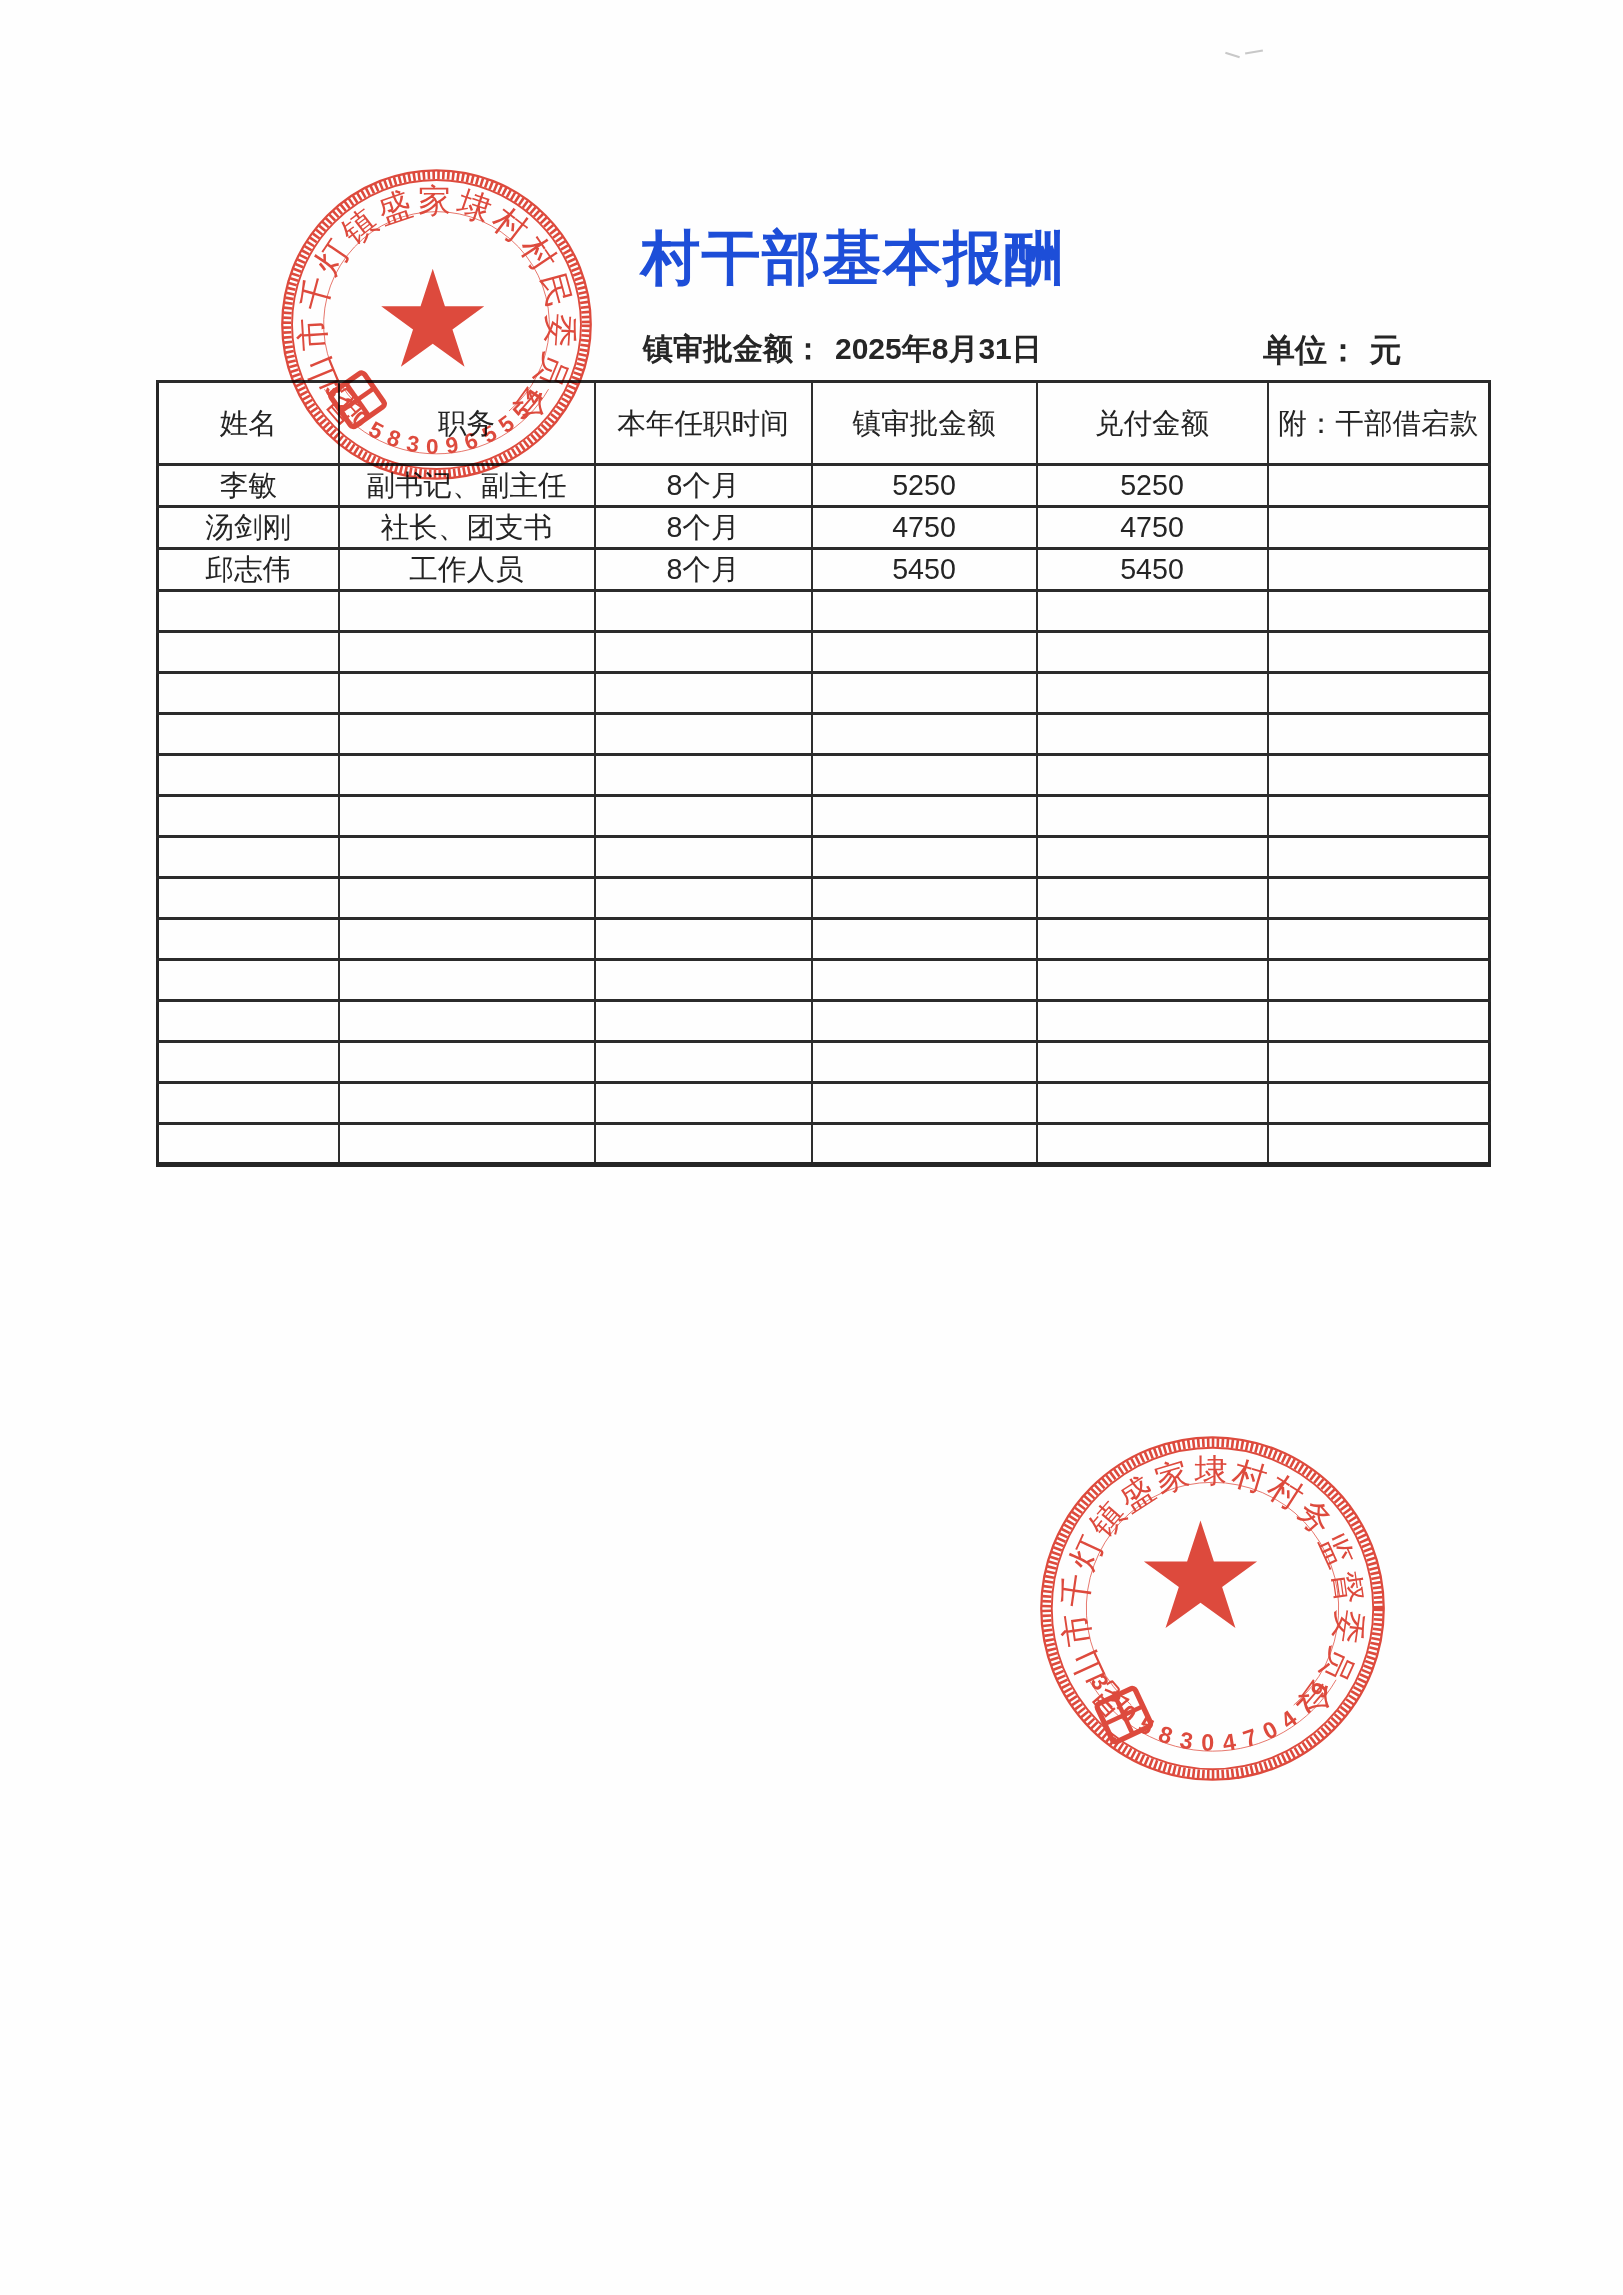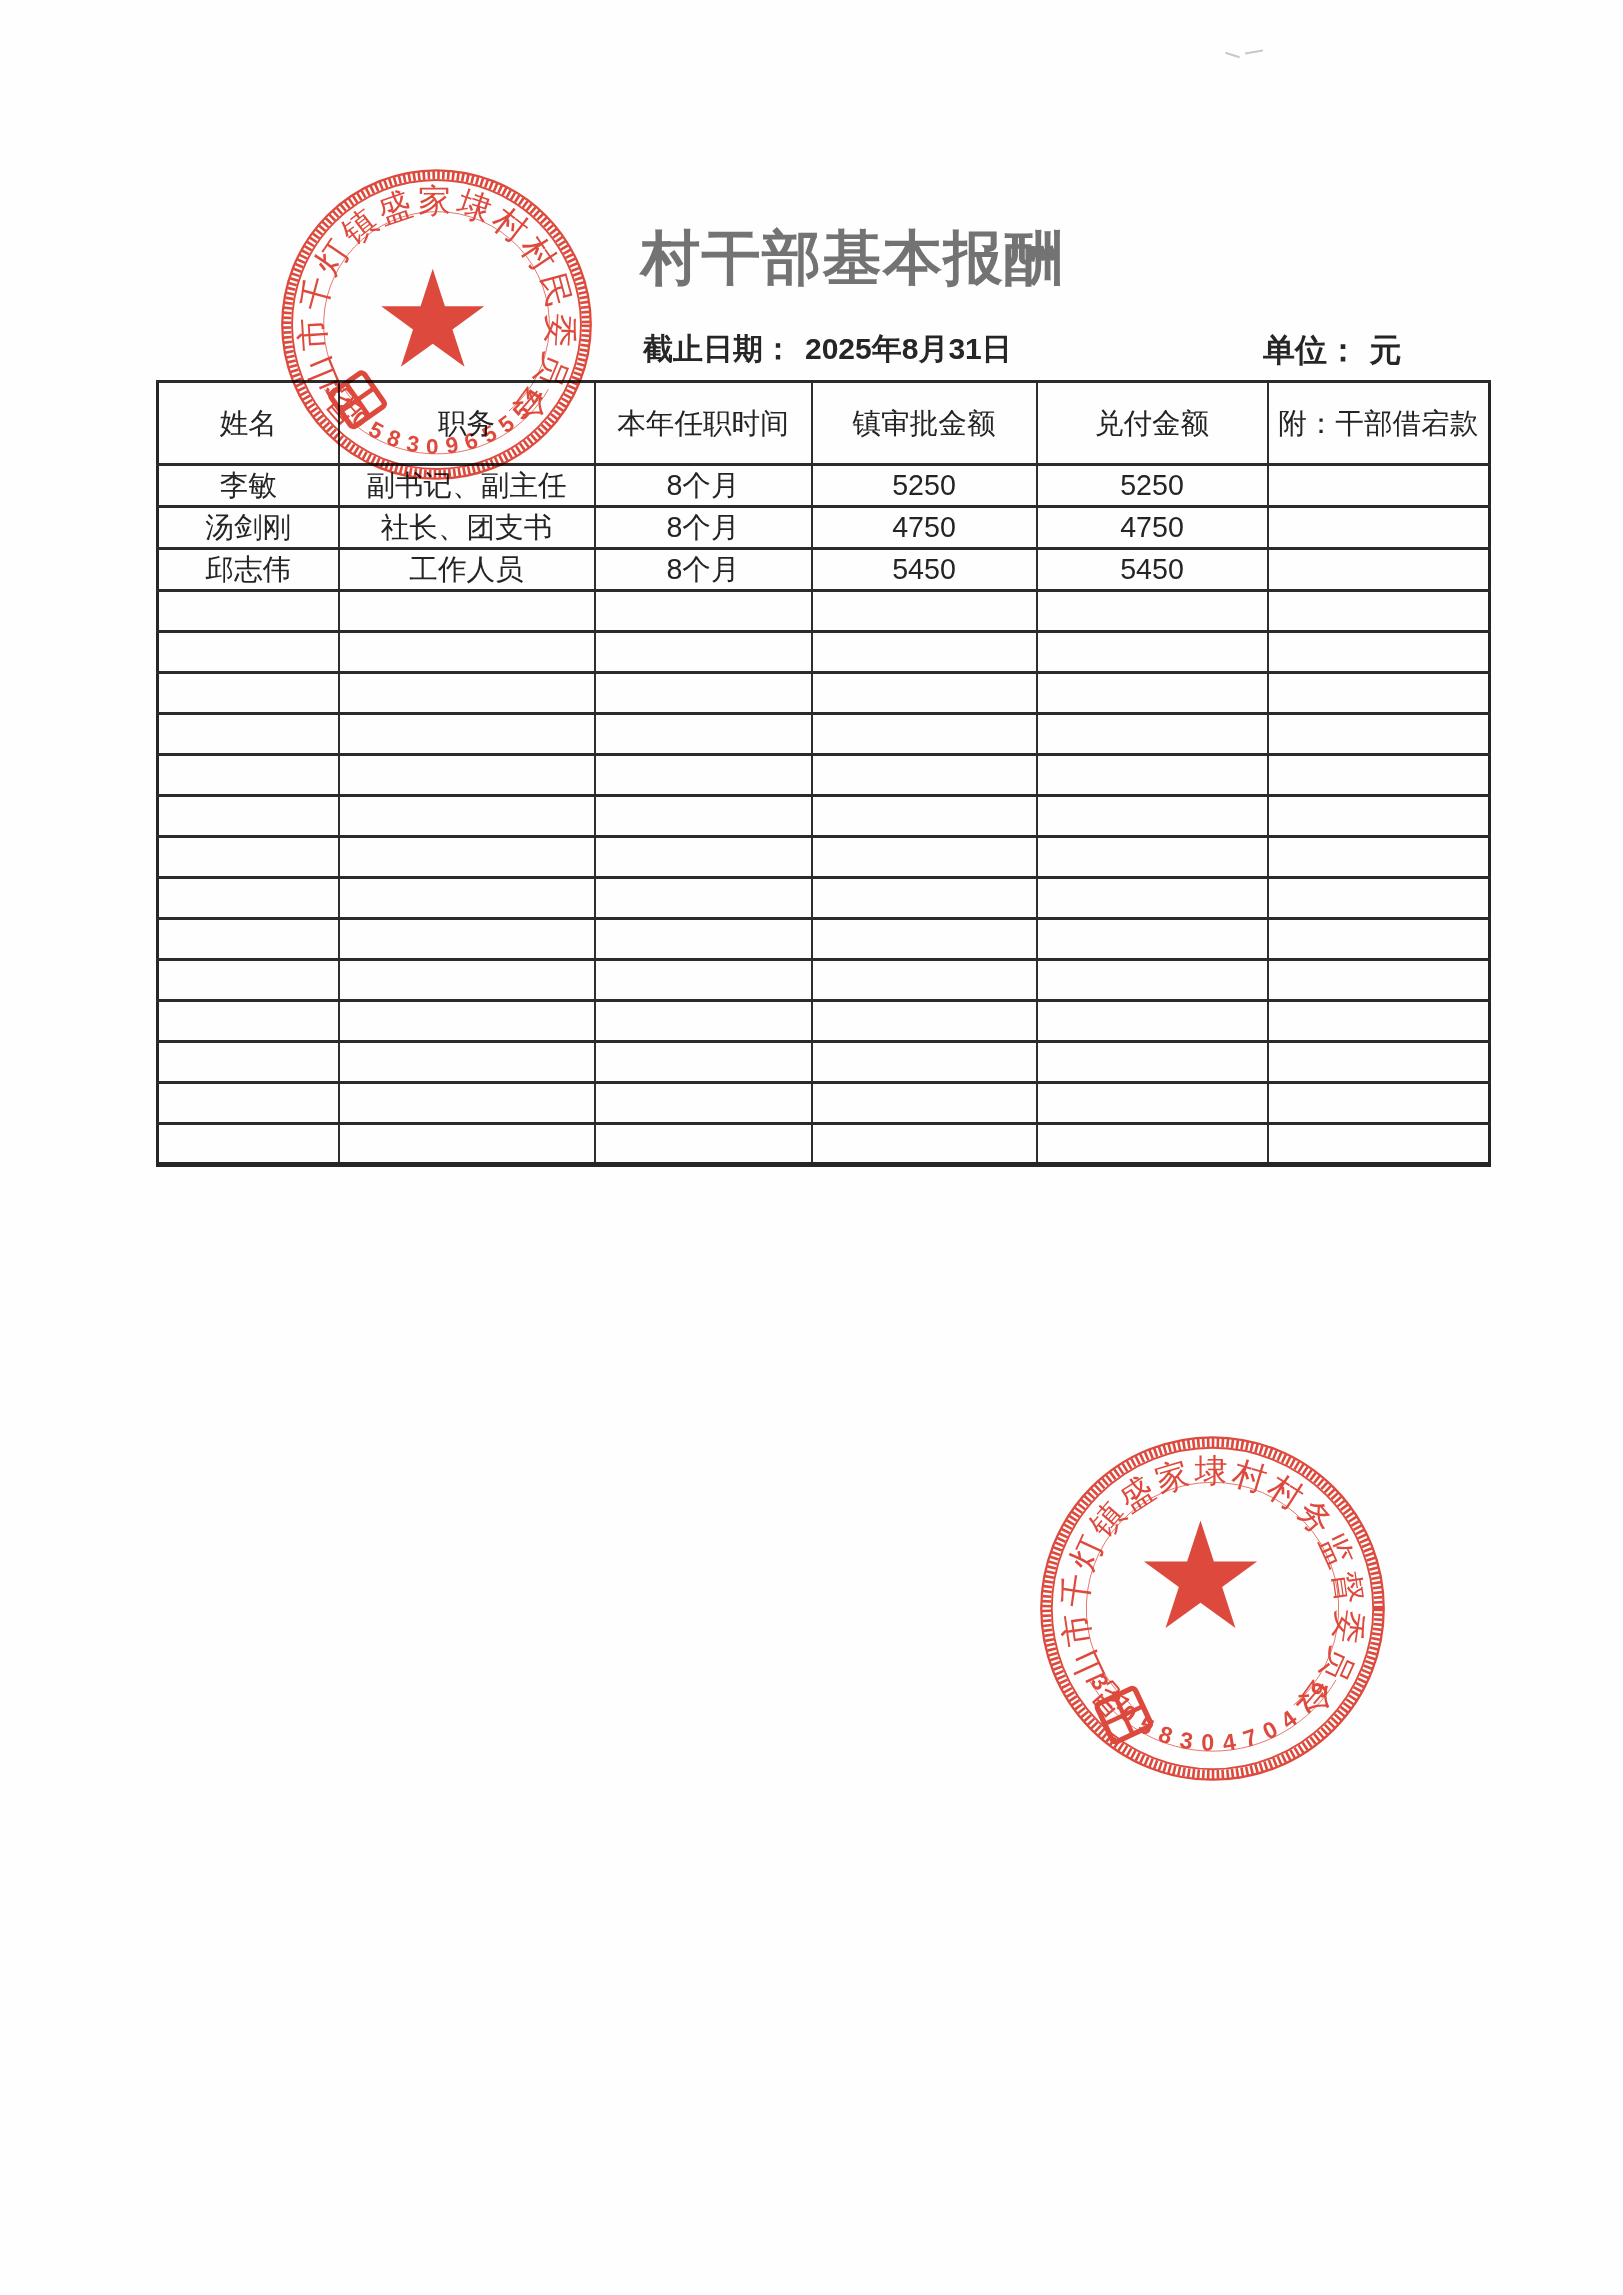--- a/index.html
+++ b/index.html
@@ -3,21 +3,21 @@
 <meta charset="utf-8">
 <style>
   html,body { margin:0; padding:0; background:#e8e8e8; }
   .page {
     position:relative; width:1624px; height:2295px; margin:0 auto;
     background:#fefefe; overflow:hidden;
     font-family:"Liberation Sans", sans-serif; color:#262626;
   }
   .doc-title {
     position:absolute; left:641px; top:219px;
-    font-size:59px; font-weight:700; letter-spacing:1.5px; color:#737373;
+    font-size:59px; font-weight:700; letter-spacing:1.5px; color:#1d4ed8;
     white-space:nowrap;
     text-align:right;
   }
   .date-row { position:absolute; left:643px; top:329px; font-size:30px; font-weight:600; white-space:nowrap; }
   .date-row .val { margin-left:12px; font-weight:700; }
   .unit-row { position:absolute; left:1263px; top:329px; font-size:32px; font-weight:600; white-space:nowrap; }
   .unit-row .val { margin-left:10.5px; }
 
   table.main {
     position:absolute; left:156px; top:380px;
@@ -46,21 +46,21 @@
 <body>
 
 <div class="page">
 
   <div class="smudge a"></div>
   <div class="smudge b"></div>
 
   <div class="doc-title">村干部基本报酬</div>
 
   <div class="date-row">
-    <span>截止日期：</span><span class="val">2025年8月31日</span>
+    <span>镇审批金额：</span><span class="val">2025年8月31日</span>
   </div>
   <div class="unit-row">
     <span>单位：</span><span class="val">元</span>
   </div>
 
   <table class="main">
     <colgroup id="cols">
         <col style="width: 181px;">
         <col style="width: 256px;">
         <col style="width: 217px;">

